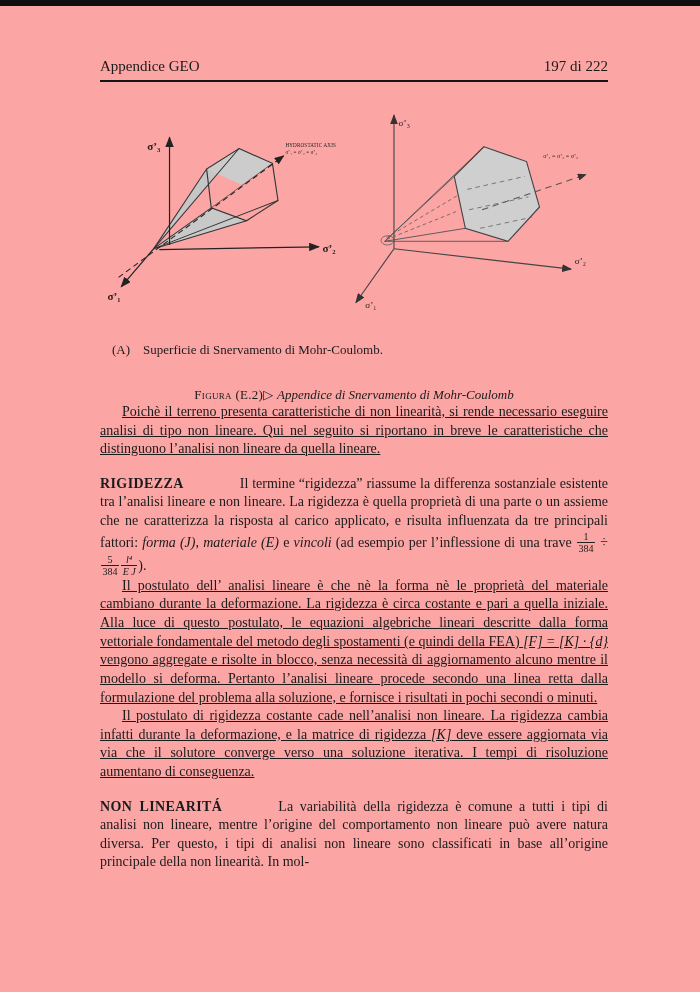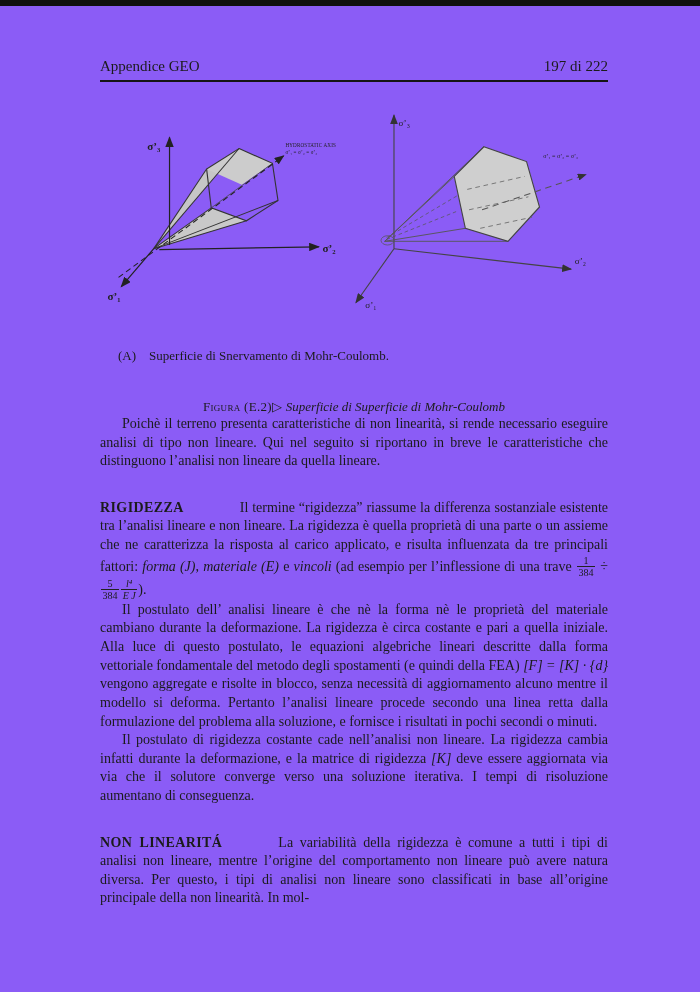--- a/index.html
+++ b/index.html
@@ -1,20 +1,20 @@
 <!DOCTYPE html>
 <html><head>
 <meta charset="utf-8">
 <style>
   html,body{margin:0;padding:0;background:#b9b9b9;}
   .page{
     position:relative;
     width:700px;height:992px;
     margin:0 auto;
-    background:#8b5cf6;
+    background:#fca5a5;
     font-family:"Liberation Serif","DejaVu Serif",serif;
     color:#1b1b1b;
     overflow:hidden;
     box-sizing:border-box;
   }
   .topbar{height:6px;background:#101010;width:100%;}
   .content{padding:52px 92px 0 100px;}
   
   .hdr{
     display:flex;justify-content:space-between;align-items:baseline;
@@ -27,30 +27,30 @@
   .figrow svg{display:block;}
   .fig-b{margin-top:-10px;}
   svg text{font-family:"Liberation Serif","DejaVu Serif",serif;fill:#222;}
   .axlab{font-size:12px;font-weight:bold;}
   .axlab2{font-size:10px;}
   .tinylab{font-size:5.5px;letter-spacing:.2px;}
   .tinylab2{font-size:6.5px;}
   
   .capsrow{display:flex;gap:30px;margin-top:8px;font-size:13px;line-height:1.3;}
   .cap{flex:1;text-align:justify;}
-  .hang{padding-left:32px;text-indent:-32px;margin:18px;}
+  .hang{padding-left:32px;text-indent:-32px;margin:12px;}
   .figcaption{text-align:center;margin-top:16px;font-size:13px;}
   .smallcaps{font-variant:small-caps;letter-spacing:.3px;}
   .it{font-style:italic;}
   
   .sectitle{margin-top:32px;font-size:17.5px;font-weight:bold;font-style:italic;letter-spacing:.2px;}
   p.body{font-size:14px;line-height:1.33;text-align:justify;margin:0;}
-  p.indent{text-indent:22px;}
+  p.indent{text-indent:22px;text-decoration:underline;}
   .introp{margin-top:16px;}
-  .block{margin-top:28px;}
+  .block{margin-top:16px;}
   .term{font-weight:bold;letter-spacing:.4px;}
   .termgap{display:inline-block;width:56px;}
   .eq{font-style:italic;}
   
   .frac{display:inline-block;vertical-align:-0.5em;text-align:center;font-size:0.72em;line-height:1.1;margin:0 1px;}
   .fnum{display:block;border-bottom:1px solid #222;padding:0 1.5px;}
   .fden{display:block;padding:0 1.5px;font-family:Liberation Serif, serif;}
 </style>
 </head>
 <body>
@@ -140,21 +140,21 @@
       </svg>
     </div>
 
     <div class="capsrow">
       <div class="cap">
         <p class="hang"><span>(A)</span>&nbsp;&nbsp;&nbsp;&nbsp;<span>Superficie di Snervamento di Mohr-Coulomb.</span></p>
       </div>
     </div>
 
     <div class="figcaption">
-      <span class="smallcaps">Figura (E.2)▷ </span><span class="it">Superficie di Superficie di Mohr-Coulomb</span>
+      <span class="smallcaps">Figura (E.2)▷ </span><span class="it">Appendice di Snervamento di Mohr-Coulomb</span>
     </div>
 
 
     <p class="body indent introp">Poichè il terreno presenta caratteristiche di non linearità, si rende necessario eseguire analisi di tipo non lineare.  Qui nel seguito si riportano in breve le caratteristiche che distinguono l’analisi non lineare da quella lineare.</p>
 
     <div class="block">
       <p class="body"><span class="term">RIGIDEZZA</span><span class="termgap"></span><span>Il termine “rigidezza” riassume la differenza sostanziale esistente tra l’analisi lineare e non lineare.  La rigidezza è quella proprietà di una parte o un assieme che ne caratterizza la risposta al carico applicato, e risulta influenzata da tre principali fattori: </span><span class="it">forma (J)</span><span>, </span><span class="it">materiale (E)</span><span> e </span><span class="it">vincoli</span><span> (ad esempio per l’inflessione di una trave </span><span class="frac"><span class="fnum">1</span><span class="fden">384</span></span> <span>÷</span> <span class="frac"><span class="fnum">5</span><span class="fden">384</span></span><span class="frac it"><span class="fnum">l⁴</span><span class="fden">E J</span></span><span>).</span></p>
       <p class="body indent"><span>Il postulato dell’ analisi lineare è che nè la forma nè le proprietà del materiale cambiano durante la deformazione.  La rigidezza è circa costante e pari a quella iniziale.  Alla luce di questo postulato, le equazioni algebriche lineari descritte dalla forma vettoriale fondamentale del metodo degli spostamenti (e quindi della FEA) </span><span class="eq">[F] = [K] · {d}</span><span> vengono aggregate e risolte in blocco, senza necessità di aggiornamento alcuno mentre il modello si deforma.  Pertanto l’analisi lineare procede secondo una linea retta dalla formulazione del problema alla soluzione, e fornisce i risultati in pochi secondi o minuti.</span></p>
       <p class="body indent"><span>Il postulato di rigidezza costante cade nell’analisi non lineare.  La rigidezza cambia infatti durante la deformazione, e la matrice di rigidezza </span><span class="eq">[K]</span><span> deve essere aggiornata via via che il solutore converge verso una soluzione iterativa.  I tempi di risoluzione aumentano di conseguenza.</span></p>
     </div>

